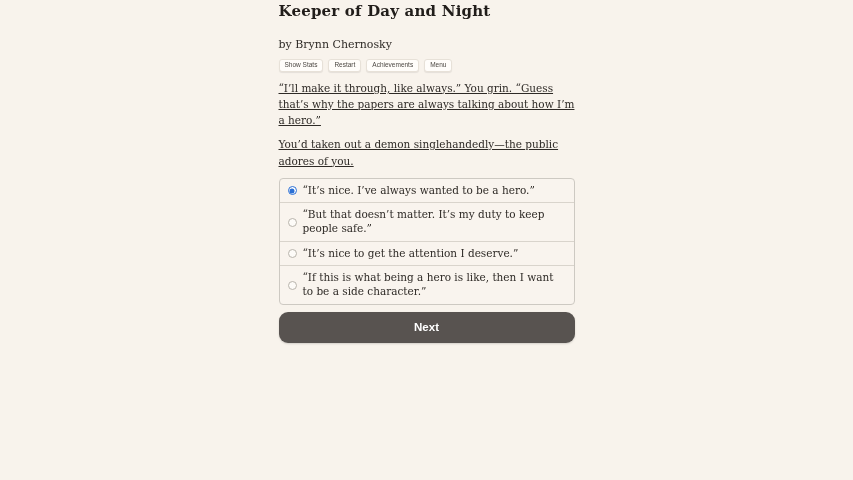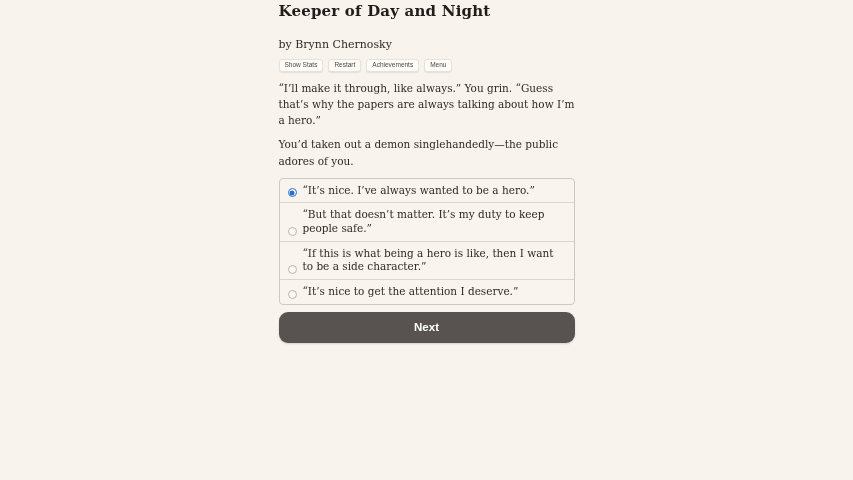--- a/index.html
+++ b/index.html
@@ -41,31 +41,32 @@
     padding: 2px 5px 2px 5px;
     box-shadow: 0 1px 1px rgba(0,0,0,0.08);
     cursor: pointer;
     line-height: 1;
   }
   .story p {
     font-size: 10.5px;
     line-height: 1.55;
     margin-top: 8px;
     color: #2e2a26;
+    text-decoration: underline;
   }
   .choice-box {
     margin-top: 9px;
     border: 1px solid #cdc9c2;
     border-radius: 4px;
     background: #f9f4ee;
     overflow: hidden;
   }
   .choice-row {
     display: flex;
-    align-items: flex-end;
+    align-items: center;
     gap: 6px;
     padding: 5px 8px;
     min-height: 21px;
     border-top: 1px solid #d9d4cc;
     cursor: pointer;
   }
   .choice-row:first-child { border-top: none; }
   .choice-label {
     font-size: 10.5px;
     line-height: 1.3;
@@ -134,23 +135,23 @@
     <div class="choice-row selected">
       <span class="radio"></span>
       <span class="choice-label">“It’s nice. I’ve always wanted to be a hero.”</span>
     </div>
     <div class="choice-row">
       <span class="radio"></span>
       <span class="choice-label">“But that doesn’t matter. It’s my duty to keep people safe.”</span>
     </div>
     <div class="choice-row">
       <span class="radio"></span>
-      <span class="choice-label">“If this is what being a hero is like, then I want to be a side character.”</span>
+      <span class="choice-label">“It’s nice to get the attention I deserve.”</span>
     </div>
     <div class="choice-row">
       <span class="radio"></span>
-      <span class="choice-label">“It’s nice to get the attention I deserve.”</span>
+      <span class="choice-label">“If this is what being a hero is like, then I want to be a side character.”</span>
     </div>
   </div>
 
   <button class="next-button">Next</button>
 
 </div>
 
 </body></html>

